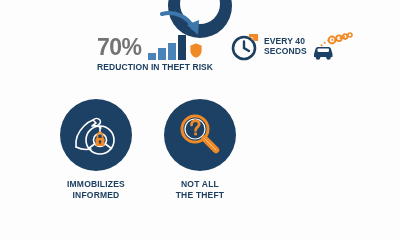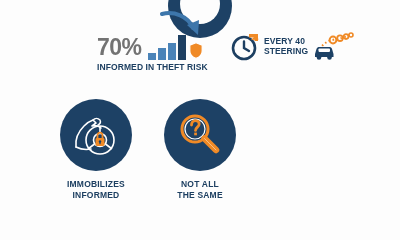--- a/index.html
+++ b/index.html
@@ -181,33 +181,33 @@
         <div class="bars">
           <div class="bar b1"></div>
           <div class="bar b2"></div>
           <div class="bar b3"></div>
           <div class="bar b4"></div>
         </div>
         <svg class="shield" width="14" height="17" viewBox="0 0 14 17">
           <path d="M7 0.8 L13.2 3.2 L13.2 9 C13.2 12.8 10.4 15.2 7 16.4 C3.6 15.2 0.8 12.8 0.8 9 L0.8 3.2 Z" fill="#f08a26" stroke="#ffffff" stroke-width="1.2"></path>
         </svg>
       </div>
-      <div class="stat-caption">INFORMED IN THEFT RISK</div>
+      <div class="stat-caption">REDUCTION IN THEFT RISK</div>
     </div>
 
     <div class="stat-right">
       <svg class="clock-icon" viewBox="0 0 30 30">
         <circle cx="14" cy="16" r="11" fill="none" stroke="#1d3f61" stroke-width="2.6"></circle>
         <path d="M14 9.5 L14 16 L19 19" fill="none" stroke="#1d3f61" stroke-width="2.4" stroke-linecap="round"></path>
         <path d="M19 2 L28 2 L28 9 L24.5 9 L24.5 5.5 L19 5.5 Z" fill="#f08a26"></path>
         <path d="M21 8 L26.5 2.5 L28.5 7.5 Z" fill="#f08a26"></path>
       </svg>
       <div class="every-text">
         <div>EVERY 40</div>
-        <div>STEERING</div>
+        <div>SECONDS</div>
       </div>
       <svg class="tow-icon" viewBox="0 0 42 30">
         <path d="M4 24 C4 24, 9 10, 20 8 C28 6.5, 34 5, 38 3" fill="none" stroke="#f08a26" stroke-width="2" stroke-dasharray="1.5 2.5"></path>
         <circle cx="21" cy="8" r="3.4" fill="none" stroke="#f08a26" stroke-width="2"></circle>
         <circle cx="28" cy="6.2" r="2.8" fill="none" stroke="#f08a26" stroke-width="1.8"></circle>
         <circle cx="34" cy="4.6" r="2.4" fill="none" stroke="#f08a26" stroke-width="1.8"></circle>
         <circle cx="39" cy="3" r="2" fill="none" stroke="#f08a26" stroke-width="1.6"></circle>
         <path d="M3 22 L4.5 17 C5 15.5 6 15 7.5 15 L17 15 C18.5 15 19.5 15.5 20 17 L21.5 22 L21.5 25 L3 25 Z" fill="#1d4165"></path>
         <rect x="6.5" y="16.5" width="11.5" height="3.4" rx="0.8" fill="#ffffff"></rect>
         <circle cx="7" cy="25.5" r="2.3" fill="#1d4165"></circle>
@@ -242,17 +242,17 @@
       <svg width="50" height="50" viewBox="0 0 50 50">
         <circle cx="20" cy="19" r="13" fill="none" stroke="#f08a26" stroke-width="3"></circle>
         <circle cx="20" cy="19" r="10" fill="none" stroke="#ffffff" stroke-width="1.2"></circle>
         <path d="M29.5 28.5 L41 40" stroke="#f08a26" stroke-width="6.5" stroke-linecap="round"></path>
         <path d="M29.5 28.5 L41 40" stroke="#ffffff" stroke-width="1" stroke-linecap="round" opacity="0.45"></path>
         <path d="M16.5 15 C16.5 12.3, 18.4 10.6, 20.4 10.6 C22.6 10.6, 24.2 12.1, 24.2 14.1 C24.2 17, 20.5 17.3, 20.5 20.4" fill="none" stroke="#f08a26" stroke-width="2.8" stroke-linecap="round"></path>
         <rect x="19.2" y="22.6" width="2.7" height="2.7" fill="#f08a26"></rect>
       </svg>
     </div>
     <div class="feature-label">NOT ALL
-THE SAME</div>
+THE THEFT</div>
   </div>
 
 
 </div>
 
 </body></html>

